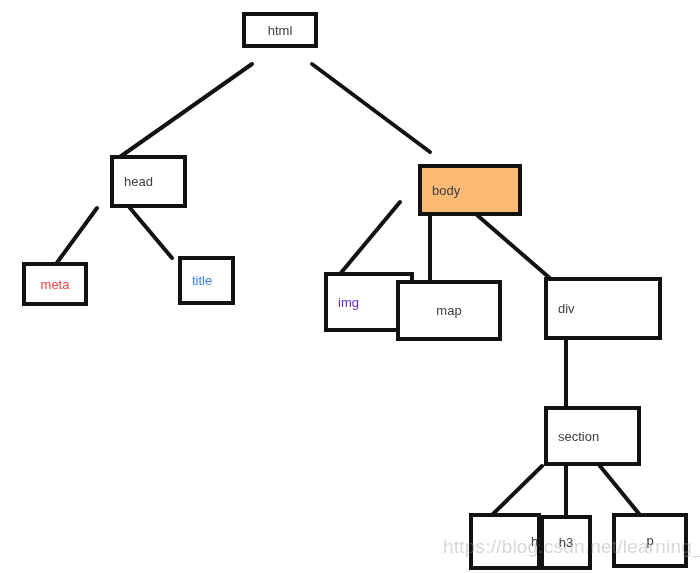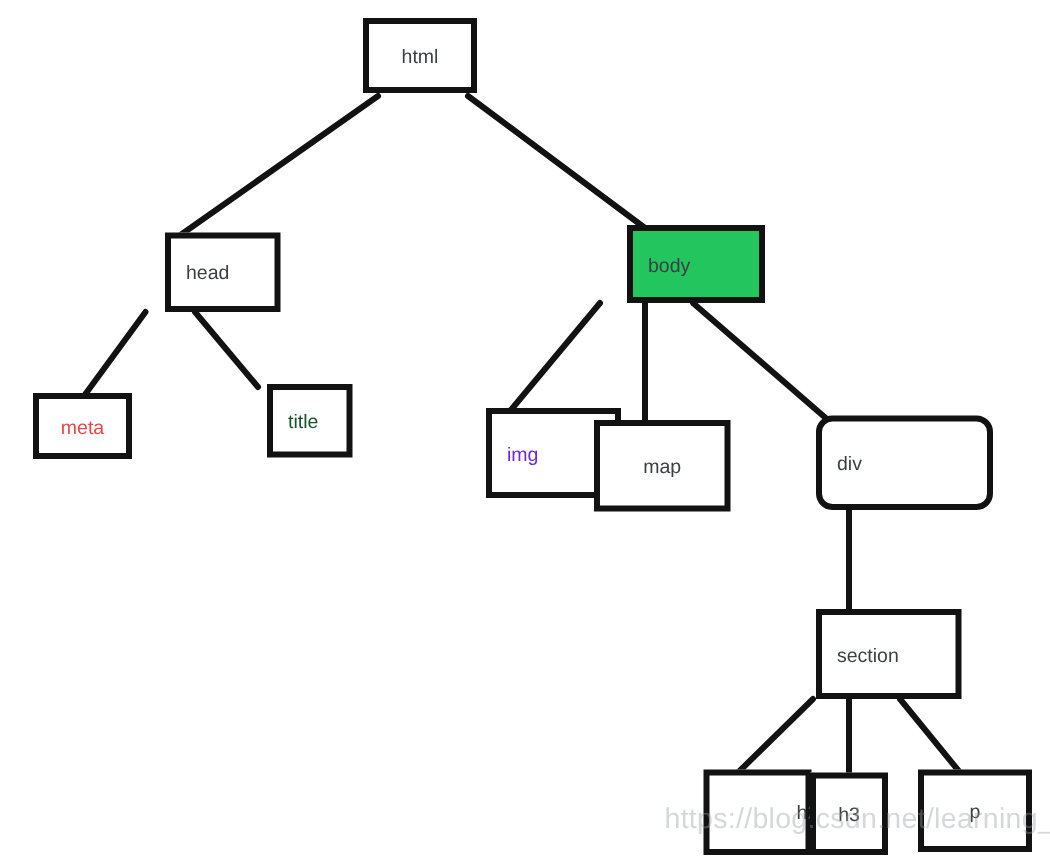--- a/index.html
+++ b/index.html
@@ -70,42 +70,42 @@
       <line x1="400" y1="202" x2="340" y2="274" stroke="#121212" stroke-width="4" stroke-linecap="round"></line>
       <line x1="430" y1="202" x2="430" y2="282" stroke="#121212" stroke-width="4" stroke-linecap="round"></line>
       <line x1="462" y1="202" x2="552" y2="280" stroke="#121212" stroke-width="4" stroke-linecap="round"></line>
       <line x1="566" y1="340" x2="566" y2="408" stroke="#121212" stroke-width="4" stroke-linecap="round"></line>
       <line x1="542" y1="466" x2="492" y2="515" stroke="#121212" stroke-width="4" stroke-linecap="round"></line>
       <line x1="566" y1="466" x2="566" y2="517" stroke="#121212" stroke-width="4" stroke-linecap="round"></line>
       <line x1="600" y1="466" x2="640" y2="515" stroke="#121212" stroke-width="4" stroke-linecap="round"></line>
     </svg>
 
   <div id="nodes-layer">
-      <div class="node align-center" style="left: 242px; top: 12px; width: 76px; height: 50px; border-color: rgb(18, 18, 18); background: rgb(255, 255, 255);">
+      <div class="node align-center" style="left: 242px; top: 12px; width: 76px; height: 36px; border-color: rgb(18, 18, 18); background: rgb(255, 255, 255);">
         <span class="label" style="color: rgb(60, 64, 67);">html</span>
       </div>
       <div class="node align-left" style="left: 78px; top: 155px; width: 77px; height: 53px; border-color: rgb(18, 18, 18); background: rgb(255, 255, 255);">
         <span class="label" style="color: rgb(60, 64, 67);">head</span>
       </div>
-      <div class="node align-left" style="left: 386px; top: 150px; width: 92px; height: 52px; border-color: rgb(18, 18, 18); background: #22c55e;">
+      <div class="node align-left" style="left: 386px; top: 164px; width: 104px; height: 52px; border-color: rgb(18, 18, 18); background: #fdba74;">
         <span class="label" style="color: rgb(60, 64, 67);">body</span>
       </div>
       <div class="node align-center" style="left: 22px; top: 262px; width: 66px; height: 44px; border-color: rgb(18, 18, 18); background: rgb(255, 255, 255);">
         <span class="label" style="color: #ef4444;">meta</span>
       </div>
       <div class="node align-left" style="left: 146px; top: 256px; width: 57px; height: 49px; border-color: rgb(18, 18, 18); background: rgb(255, 255, 255);">
-        <span class="label" style="color: #14532d;">title</span>
+        <span class="label" style="color: #3b82f6;">title</span>
       </div>
       <div class="node align-left" style="left: 292px; top: 272px; width: 90px; height: 60px; border-color: rgb(18, 18, 18); background: rgb(255, 255, 255);">
         <span class="label" style="color: #6d28d9;">img</span>
       </div>
-      <div class="node align-center" style="left: 396px; top: 280px; width: 91px; height: 61px; border-color: rgb(18, 18, 18); background: rgb(255, 255, 255);">
+      <div class="node align-center" style="left: 396px; top: 280px; width: 106px; height: 61px; border-color: rgb(18, 18, 18); background: rgb(255, 255, 255);">
         <span class="label" style="color: rgb(60, 64, 67);">map</span>
       </div>
-      <div class="node align-left" style="left: 512px; top: 277px; width: 118px; height: 63px; border-color: rgb(18, 18, 18); background: rgb(255, 255, 255); border-radius: 11px;">
+      <div class="node align-left" style="left: 512px; top: 277px; width: 118px; height: 63px; border-color: rgb(18, 18, 18); background: rgb(255, 255, 255);">
         <span class="label" style="color: rgb(60, 64, 67);">div</span>
       </div>
       <div class="node align-left" style="left: 512px; top: 406px; width: 97px; height: 60px; border-color: rgb(18, 18, 18); background: rgb(255, 255, 255);">
         <span class="label" style="color: rgb(60, 64, 67);">section</span>
       </div>
       <div class="node align-left" style="left: 437px; top: 513px; width: 72px; height: 57px; border-color: rgb(18, 18, 18); background: rgb(255, 255, 255); padding-left: 48px;">
         <span class="label" style="color: rgb(60, 64, 67);">h2</span>
       </div>
       <div class="node align-center" style="left: 540px; top: 515px; width: 52px; height: 55px; border-color: rgb(18, 18, 18); background: rgb(255, 255, 255); text-align: right;">
         <span class="label" style="color: rgb(60, 64, 67);">h3</span>

